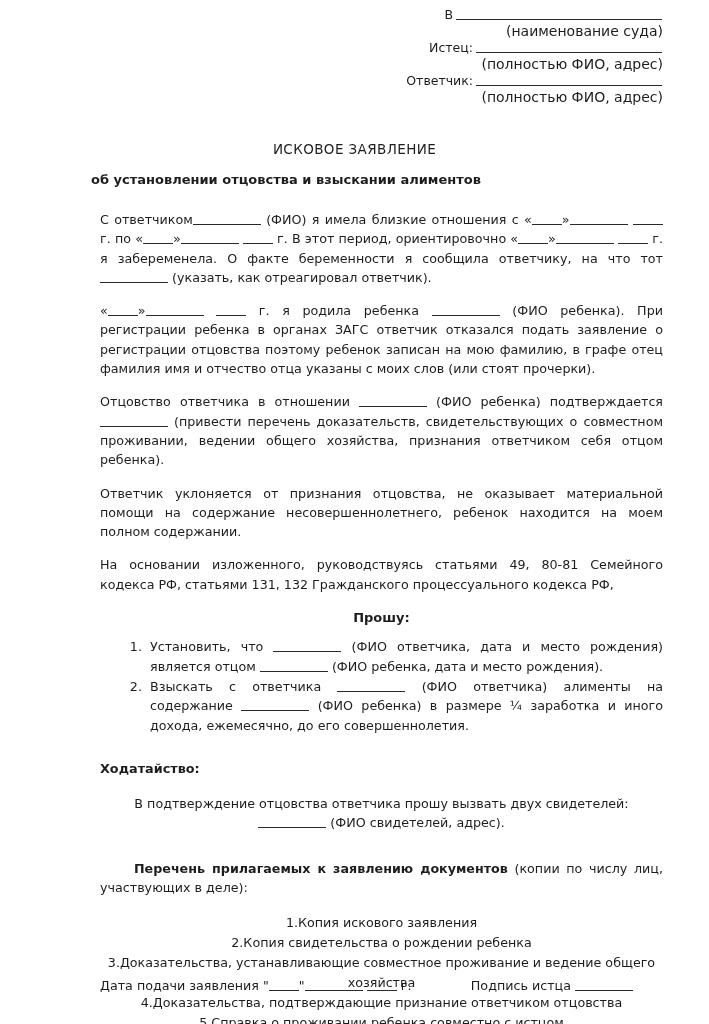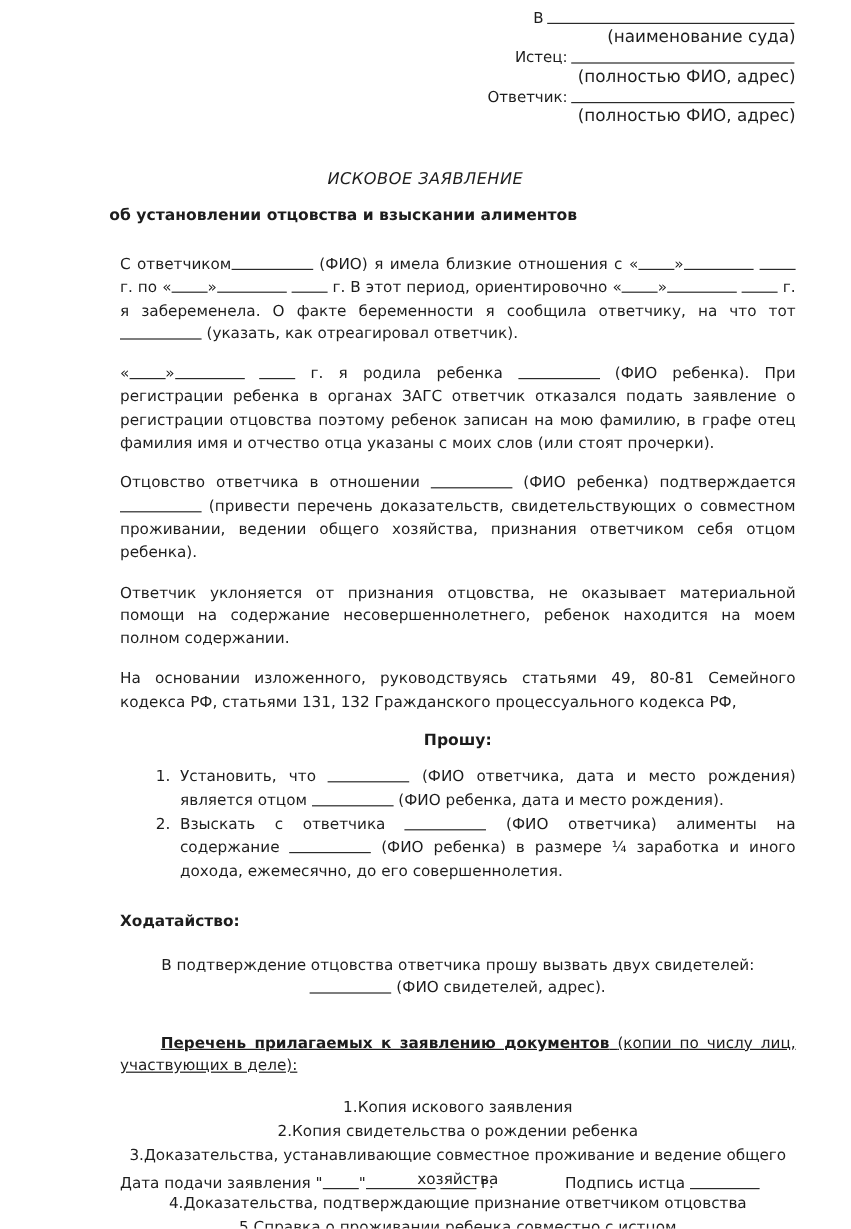--- a/index.html
+++ b/index.html
@@ -51,21 +51,20 @@
 
   
   .doc-title {
     position: absolute;
     top: 141px;
     left: 0;
     width: 709px;
     text-align: center;
     font-size: 13.5px;
     letter-spacing: 0.4px;
-    font-style: italic;
   }
   .doc-subtitle {
     position: absolute;
     top: 172px;
     left: 0;
     width: 572px;
     text-align: center;
     font-size: 13px;
     font-weight: bold;
   }
@@ -111,21 +110,20 @@
 
   .plain-para {
     text-align: center;
     margin: 0 0 14px 0;
   }
 
   .attach-head {
     margin: 26px 0 16px 0;
     text-align: justify;
     text-indent: 34px;
-    text-decoration: underline;
   }
   .attach-head b { font-weight: bold; }
 
   .attach-list {
     margin: 0;
     line-height: 20px;
   }
   .attach-list div { text-align: center; }
 
   

